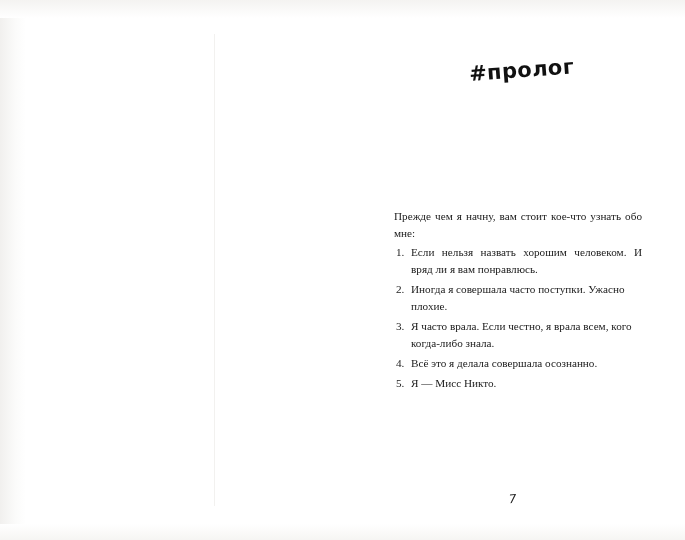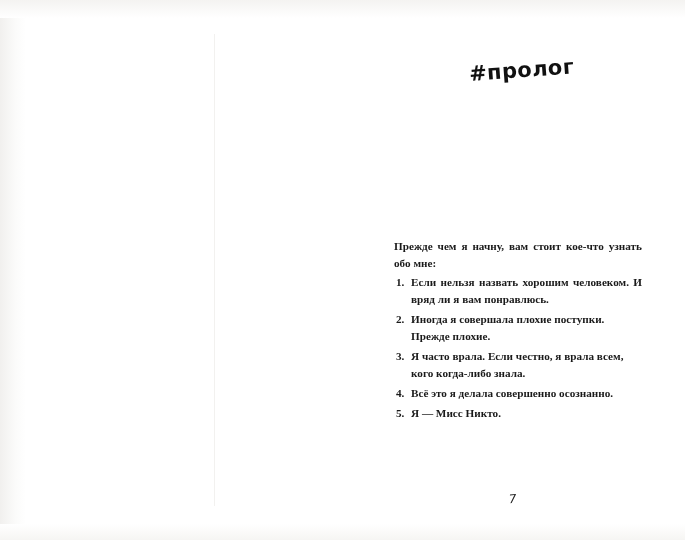--- a/index.html
+++ b/index.html
@@ -72,23 +72,22 @@
     color: #111111;
     transform: rotate(-4.2deg);
     transform-origin: left bottom;
     white-space: nowrap;
   }
 
   
   .text-block {
     position: absolute;
     left: 394px;
-    top: 238px;
+    top: 208px;
     width: 248px;
-    font-weight: bold;
   }
   .intro-line {
     font-size: 11.2px;
     line-height: 1.5;
     text-align: justify;
     margin: 0 0 2px 0;
     color: #1a1a1a;
   }
   ol.points {
     list-style: none;
@@ -150,23 +149,23 @@
   <div class="scan-edge-bottom"></div>
   <div class="gutter"></div>
 
   <div class="chapter-title">#пролог</div>
 
   <div class="text-block">
     <p class="intro-line">Прежде чем я начну, вам стоит кое-что узнать обо мне:</p>
 
     <ol class="points">
       <li class="loose">Если нельзя назвать хорошим человеком. И вряд ли я вам понравлюсь.</li>
-      <li class="nojust">Иногда я совершала плохие поступки. Прежде плохие.</li>
+      <li class="nojust">Иногда я совершала часто поступки. Ужасно плохие.</li>
       <li class="nojust">Я часто врала. Если честно, я врала всем, кого когда-либо знала.</li>
-      <li class="nojust">Всё это я делала совершенно осознанно.</li>
+      <li class="nojust">Всё это я делала совершала осознанно.</li>
       <li class="nojust">Я — Мисс Никто.</li>
     </ol>
   </div>
 
   <div class="page-number">
     <span>7</span>
   </div>
 
 </div>
 

